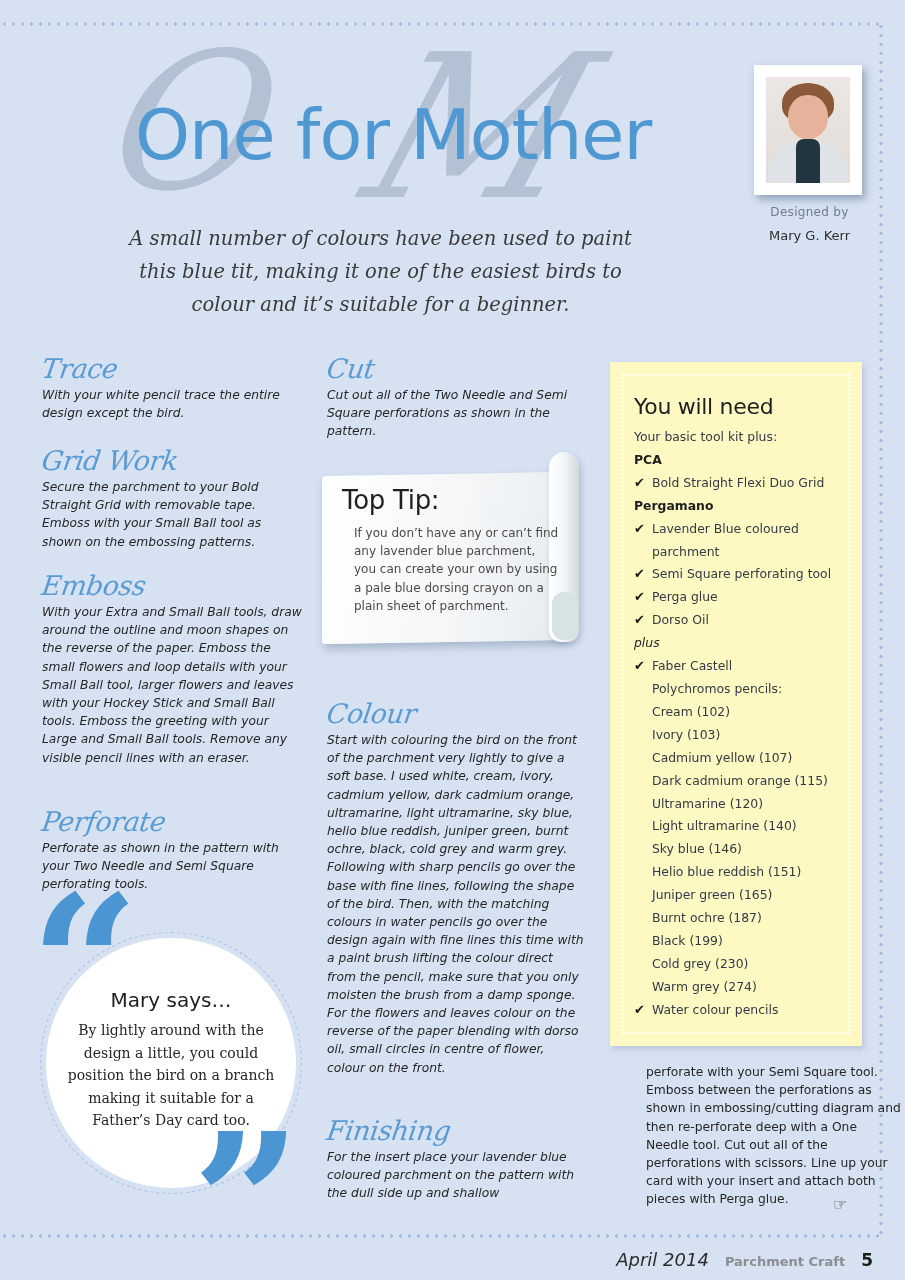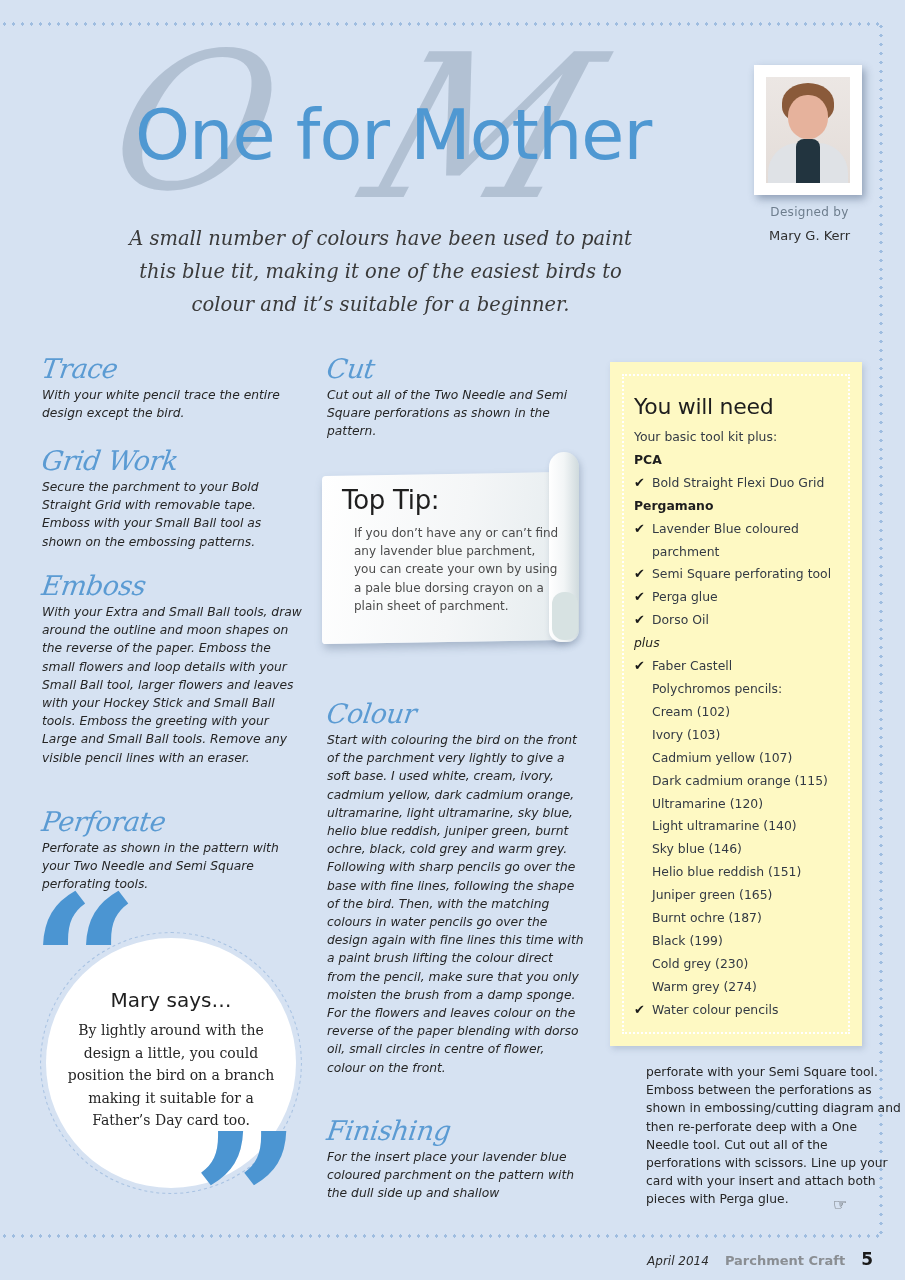--- a/index.html
+++ b/index.html
@@ -165,21 +165,21 @@
   .bubble-text {
     position: absolute; left: 64px; top: 1019px; width: 214px; text-align: center;
     font-family: "DejaVu Serif", serif; font-size: 14px; line-height: 22.5px; color: #262626;
   }
 
   
   .footer {
     position: absolute; top: 1249px; right: 32px;
     font-size: 13px; color: #2c2c2c; display: flex; gap: 16px; align-items: baseline;
   }
-  .footer .date { font-style: italic; font-size: 12px; }
+  .footer .date { font-style: italic; font-size: 18px; }
   .footer .mag { font-weight: bold; color: #8a8e93; }
   .footer .page { font-weight: bold; font-size: 17px; color: #1a1a1a; }
 </style>
 </head>
 <body>
 
 <div class="frame-top"></div>
 <div class="frame-right"></div>
 <div class="frame-bottom"></div>
 

